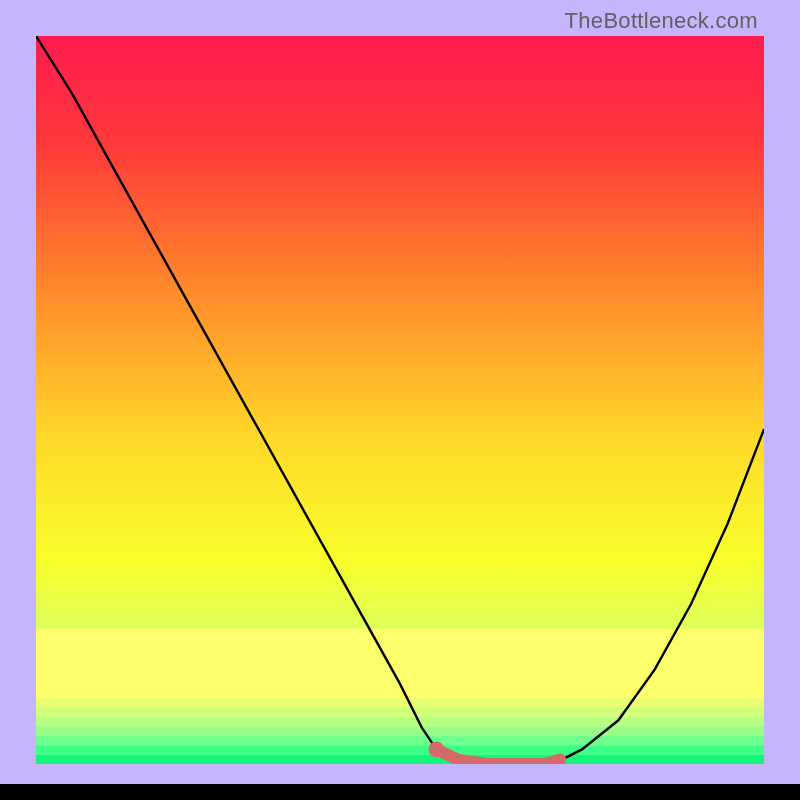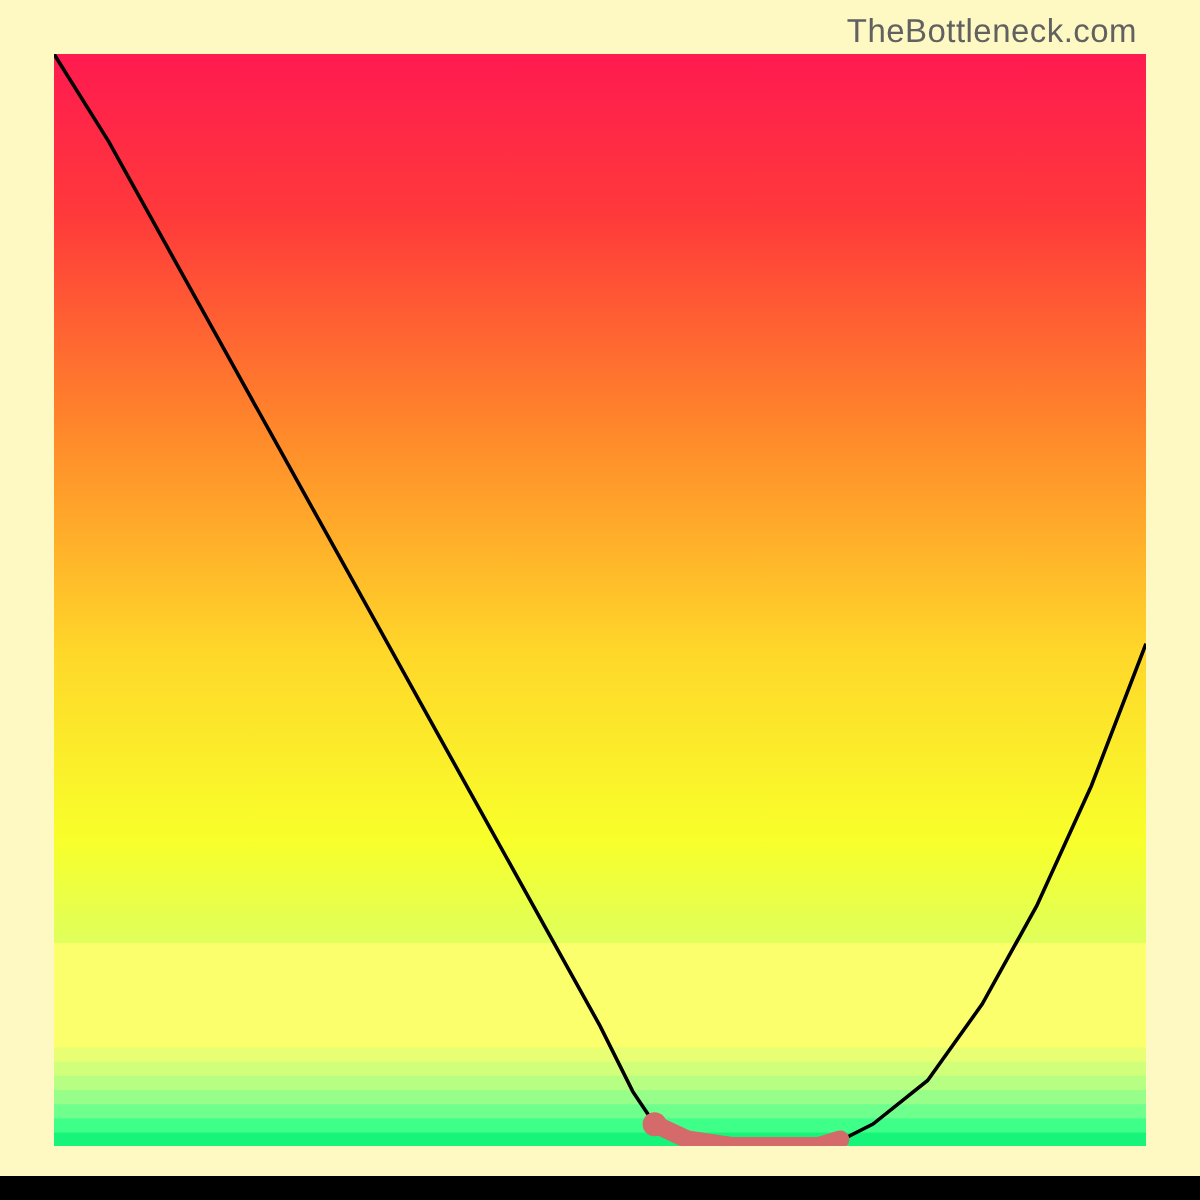--- a/index.html
+++ b/index.html
@@ -1,17 +1,17 @@
 <!DOCTYPE html>
 <html><head>
 <meta charset="utf-8">
 <style>
   * { margin: 0; padding: 0; box-sizing: border-box; }
   body { width: 800px; height: 800px; background: #000; position: relative; font-family: Arial, sans-serif; }
-  .container { width: 800px; height: 784px; position: relative; background: #fef9c3; }
+  .container { width: 800px; height: 784px; position: relative; background: #c4b5fd; }
   .plot-area { position: absolute; left: 36px; top: 36px; width: 728px; height: 728px; }
   .watermark { position: absolute; top: 8px; right: 42px; color: #616161; font-size: 22px; font-weight: 500; letter-spacing: 0.3px; z-index: 10; }
   svg { display: block; }
 </style>
 </head>
 <body>
 
 <div class="container">
   <div class="watermark">TheBottleneck.com</div>
   <div class="plot-area">

